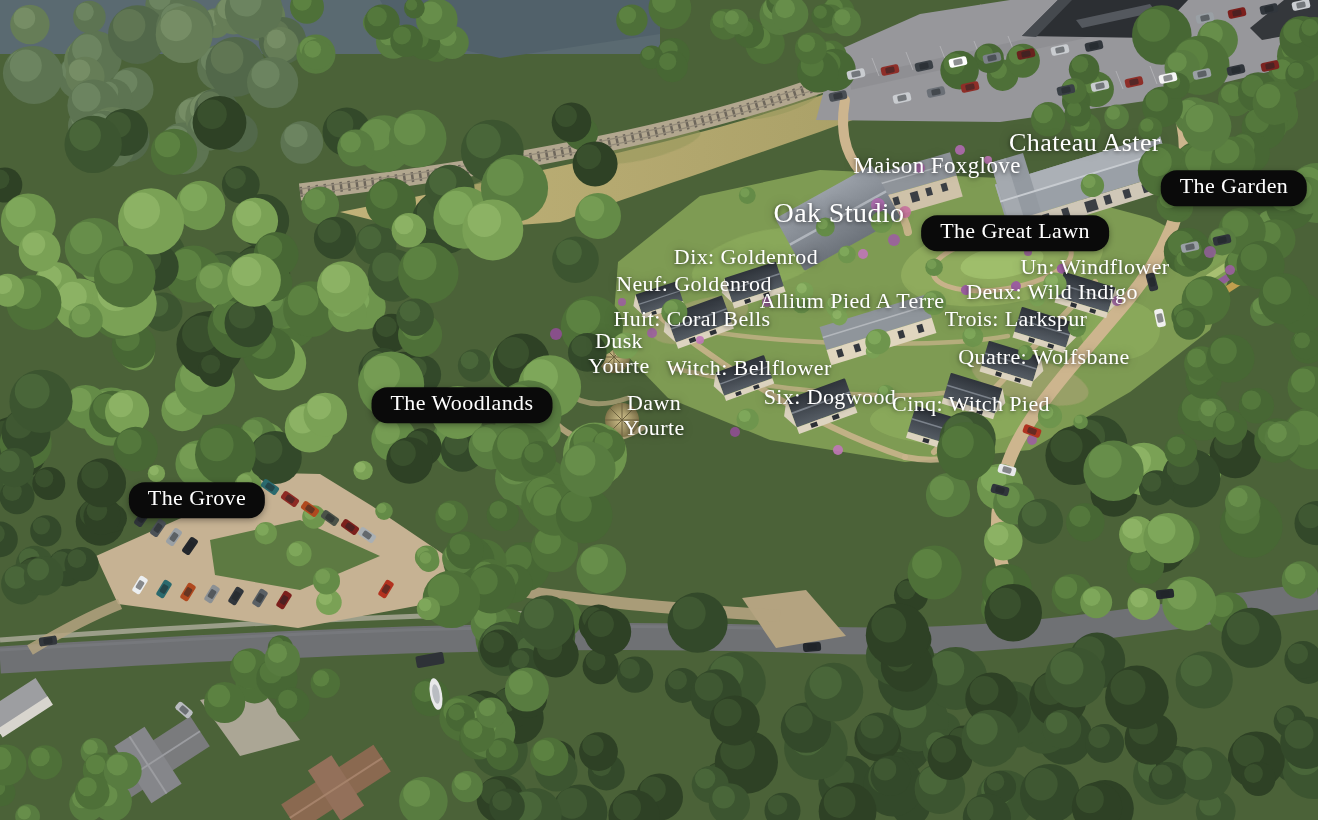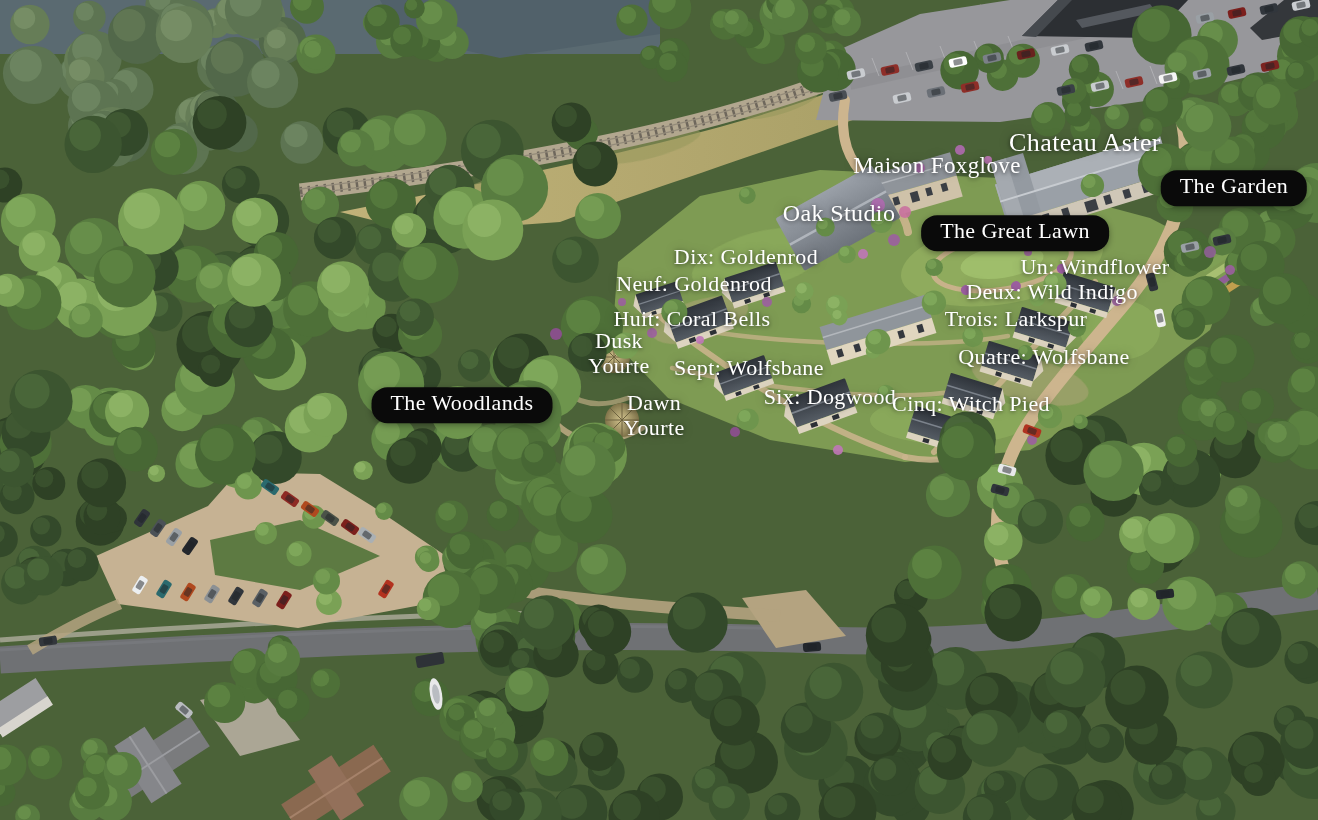--- a/index.html
+++ b/index.html
@@ -3,21 +3,21 @@
 <meta charset="utf-8">
 <style>
   html,body{margin:0;padding:0}
   body{width:1318px;height:820px;overflow:hidden;background:#3e522f}
   .stage{position:relative;width:1318px;height:820px;overflow:hidden;
          font-family:"Liberation Serif","DejaVu Serif",serif}
   .stage svg{position:absolute;left:0;top:0}
   .lbl{position:absolute;transform:translate(-50%,-50%);color:#fff;font-size:22px;
        letter-spacing:.4px;white-space:nowrap;line-height:1.12;text-align:center;
        text-shadow:0 1px 4px rgba(0,0,0,.55),0 0 12px rgba(0,0,0,.3)}
-  .fs26{font-size:26px}.fs24{font-size:24px}.fs23{font-size:23px}
+  .fs26{font-size:26px}.fs24{font-size:28px}.fs23{font-size:23px}
   .pill{background:#0a0a0a;border-radius:16px;padding:4px 19px 7px;text-shadow:none;
         box-shadow:0 2px 6px rgba(0,0,0,.35)}
   .two span{display:block}
 </style>
 </head>
 <body>
 
 <div class="stage">
 
 <svg width="1318" height="820" viewBox="0 0 1318 820">
@@ -1590,31 +1590,33 @@
     <g transform="translate(436,694) rotate(80)">
       <ellipse rx="16" ry="6" fill="#e8e8ea"></ellipse>
           <ellipse rx="10" ry="3.5" fill="#b9bcc2"></ellipse>
     </g>
   </g>
 </svg>
 
 <div class="lbl pill" style="left:1234px;top:188px">The Garden</div>
 <div class="lbl pill" style="left:1015px;top:233px">The Great Lawn</div>
 <div class="lbl pill" style="left:462px;top:405px">The Woodlands</div>
+<div class="lbl pill" style="left:197px;top:500px">The Grove</div>
 
 <div class="lbl fs26" style="left:1085px;top:143px">Chateau Aster</div>
 <div class="lbl fs23" style="left:937px;top:166px">Maison Foxglove</div>
 <div class="lbl fs24" style="left:839px;top:213px">Oak Studio</div>
 <div class="lbl" style="left:746px;top:257px">Dix: Goldenrod</div>
 <div class="lbl" style="left:694px;top:284px">Neuf: Goldenrod</div>
+<div class="lbl" style="left:852px;top:301px">Allium Pied A Terre</div>
 <div class="lbl" style="left:1095px;top:267px">Un: Windflower</div>
 <div class="lbl" style="left:1052px;top:292px">Deux: Wild Indigo</div>
 <div class="lbl" style="left:692px;top:319px">Huit: Coral Bells</div>
 <div class="lbl" style="left:1016px;top:319px">Trois: Larkspur</div>
-<div class="lbl" style="left:749px;top:368px">Sept: Wolfsbane</div>
+<div class="lbl" style="left:749px;top:368px">Witch: Bellflower</div>
 <div class="lbl" style="left:1044px;top:357px">Quatre: Wolfsbane</div>
 <div class="lbl" style="left:830px;top:397px">Six: Dogwood</div>
 <div class="lbl" style="left:971px;top:404px">Cinq: Witch Pied</div>
 
 <div class="lbl two" style="left:619px;top:354px">
   <span>Dusk</span>
   <span>Yourte</span>
 </div>
 <div class="lbl two" style="left:654px;top:416px">
   <span>Dawn</span>

